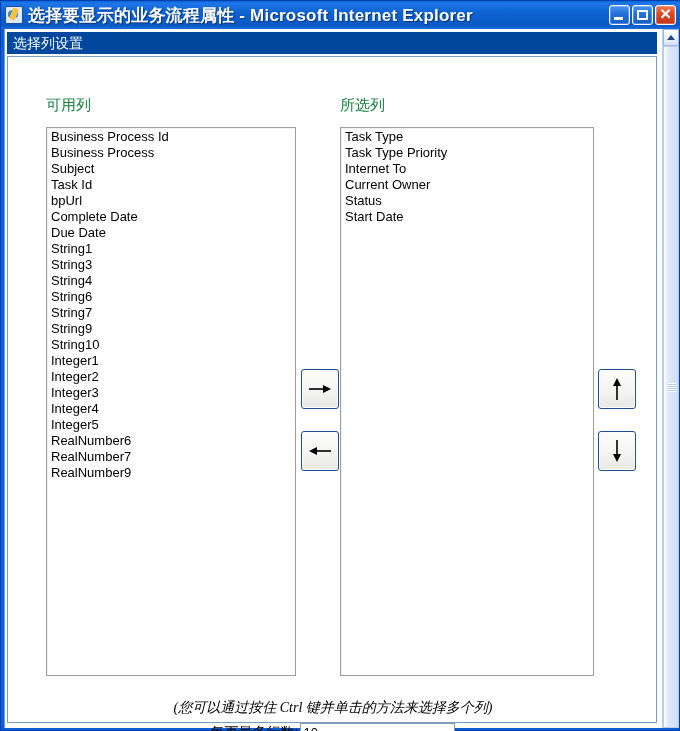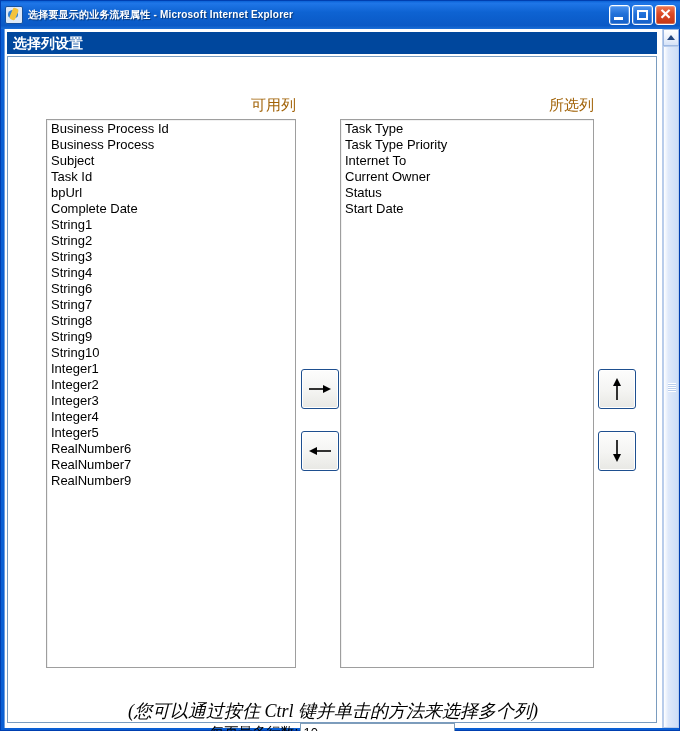--- a/index.html
+++ b/index.html
@@ -61,21 +61,21 @@
     position: absolute;
     left: 5px; top: 1px;
     width: 6px; height: 12px;
     background: #f3c33c;
     transform: rotate(22deg);
     border-radius: 2px;
   }
   .title-text {
     flex: 1 1 auto;
     color: #ffffff;
-    font-size: 10px;
+    font-size: 17px;
     font-weight: bold;
     letter-spacing: 0.2px;
     white-space: nowrap;
     overflow: hidden;
     text-shadow: 1px 1px 1px rgba(0,0,0,0.45);
     font-family: "Liberation Sans", sans-serif;
   }
   .title-buttons {
     flex: 0 0 auto;
     display: flex;
@@ -135,21 +135,21 @@
 
   
   .page-header {
     position: absolute;
     left: 2px; top: 3px;
     width: 650px;
     height: 22px;
     background: #00479d;
     color: #ffffff;
     font-size: 14px;
-    font-weight: bold;
+    font-weight: normal;
     line-height: 22px;
     padding-left: 6px;
     box-sizing: border-box;
     font-family: "Liberation Sans", sans-serif;
     white-space: nowrap;
     overflow: hidden;
   }
 
   
   .content-box {
@@ -160,32 +160,32 @@
     box-sizing: border-box;
     border: 1px solid #7a9cbf;
     background: #ffffff;
   }
 
   
   .col-caption {
     position: absolute;
     top: 39px;
     font-size: 15px;
-    color: #a16207;
-    text-align: right;
+    color: #15803d;
+    text-align: left;
     font-family: Liberation Mono, monospace;
     white-space: nowrap;
   }
   .col-caption.left  { left: 38px;  width: 250px; }
   .col-caption.right { left: 332px; width: 254px; }
 
   
   .listbox {
     position: absolute;
-    top: 62px;
+    top: 70px;
     box-sizing: border-box;
     background: #ffffff;
     border: 1px solid #9e9e9e;
     box-shadow: inset 1px 1px 0 #f1f1f1, inset -1px -1px 0 #ffffff;
     overflow: hidden;
     padding: 1px 0 0 2px;
   }
   .listbox.left  { left: 38px;  width: 250px; height: 549px; }
   .listbox.right { left: 332px; width: 254px; height: 549px; }
   .listbox ul {
@@ -224,21 +224,21 @@
   .mid-btn svg, .side-btn svg { display: block; }
 
   
   .hint {
     position: absolute;
     top: 642px;
     left: 2px;
     width: 646px;
     text-align: center;
     font-style: italic;
-    font-size: 18px;
+    font-size: 14px;
     color: #000000;
     font-family: "Liberation Serif", serif;
     white-space: nowrap;
   }
 
   
   .rows-row {
     position: absolute;
     top: 666px;
     left: 2px;
@@ -344,27 +344,26 @@
       <div class="col-caption right">所选列</div>
 
       <div class="listbox left">
         <ul>
           <li>Business Process Id</li>
           <li>Business Process</li>
           <li>Subject</li>
           <li>Task Id</li>
           <li>bpUrl</li>
           <li>Complete Date</li>
+          <li>Due Date</li>
           <li>String1</li>
-          <li>String2</li>
           <li>String3</li>
           <li>String4</li>
           <li>String6</li>
           <li>String7</li>
-          <li>String8</li>
           <li>String9</li>
           <li>String10</li>
           <li>Integer1</li>
           <li>Integer2</li>
           <li>Integer3</li>
           <li>Integer4</li>
           <li>Integer5</li>
           <li>RealNumber6</li>
           <li>RealNumber7</li>
           <li>RealNumber9</li>

